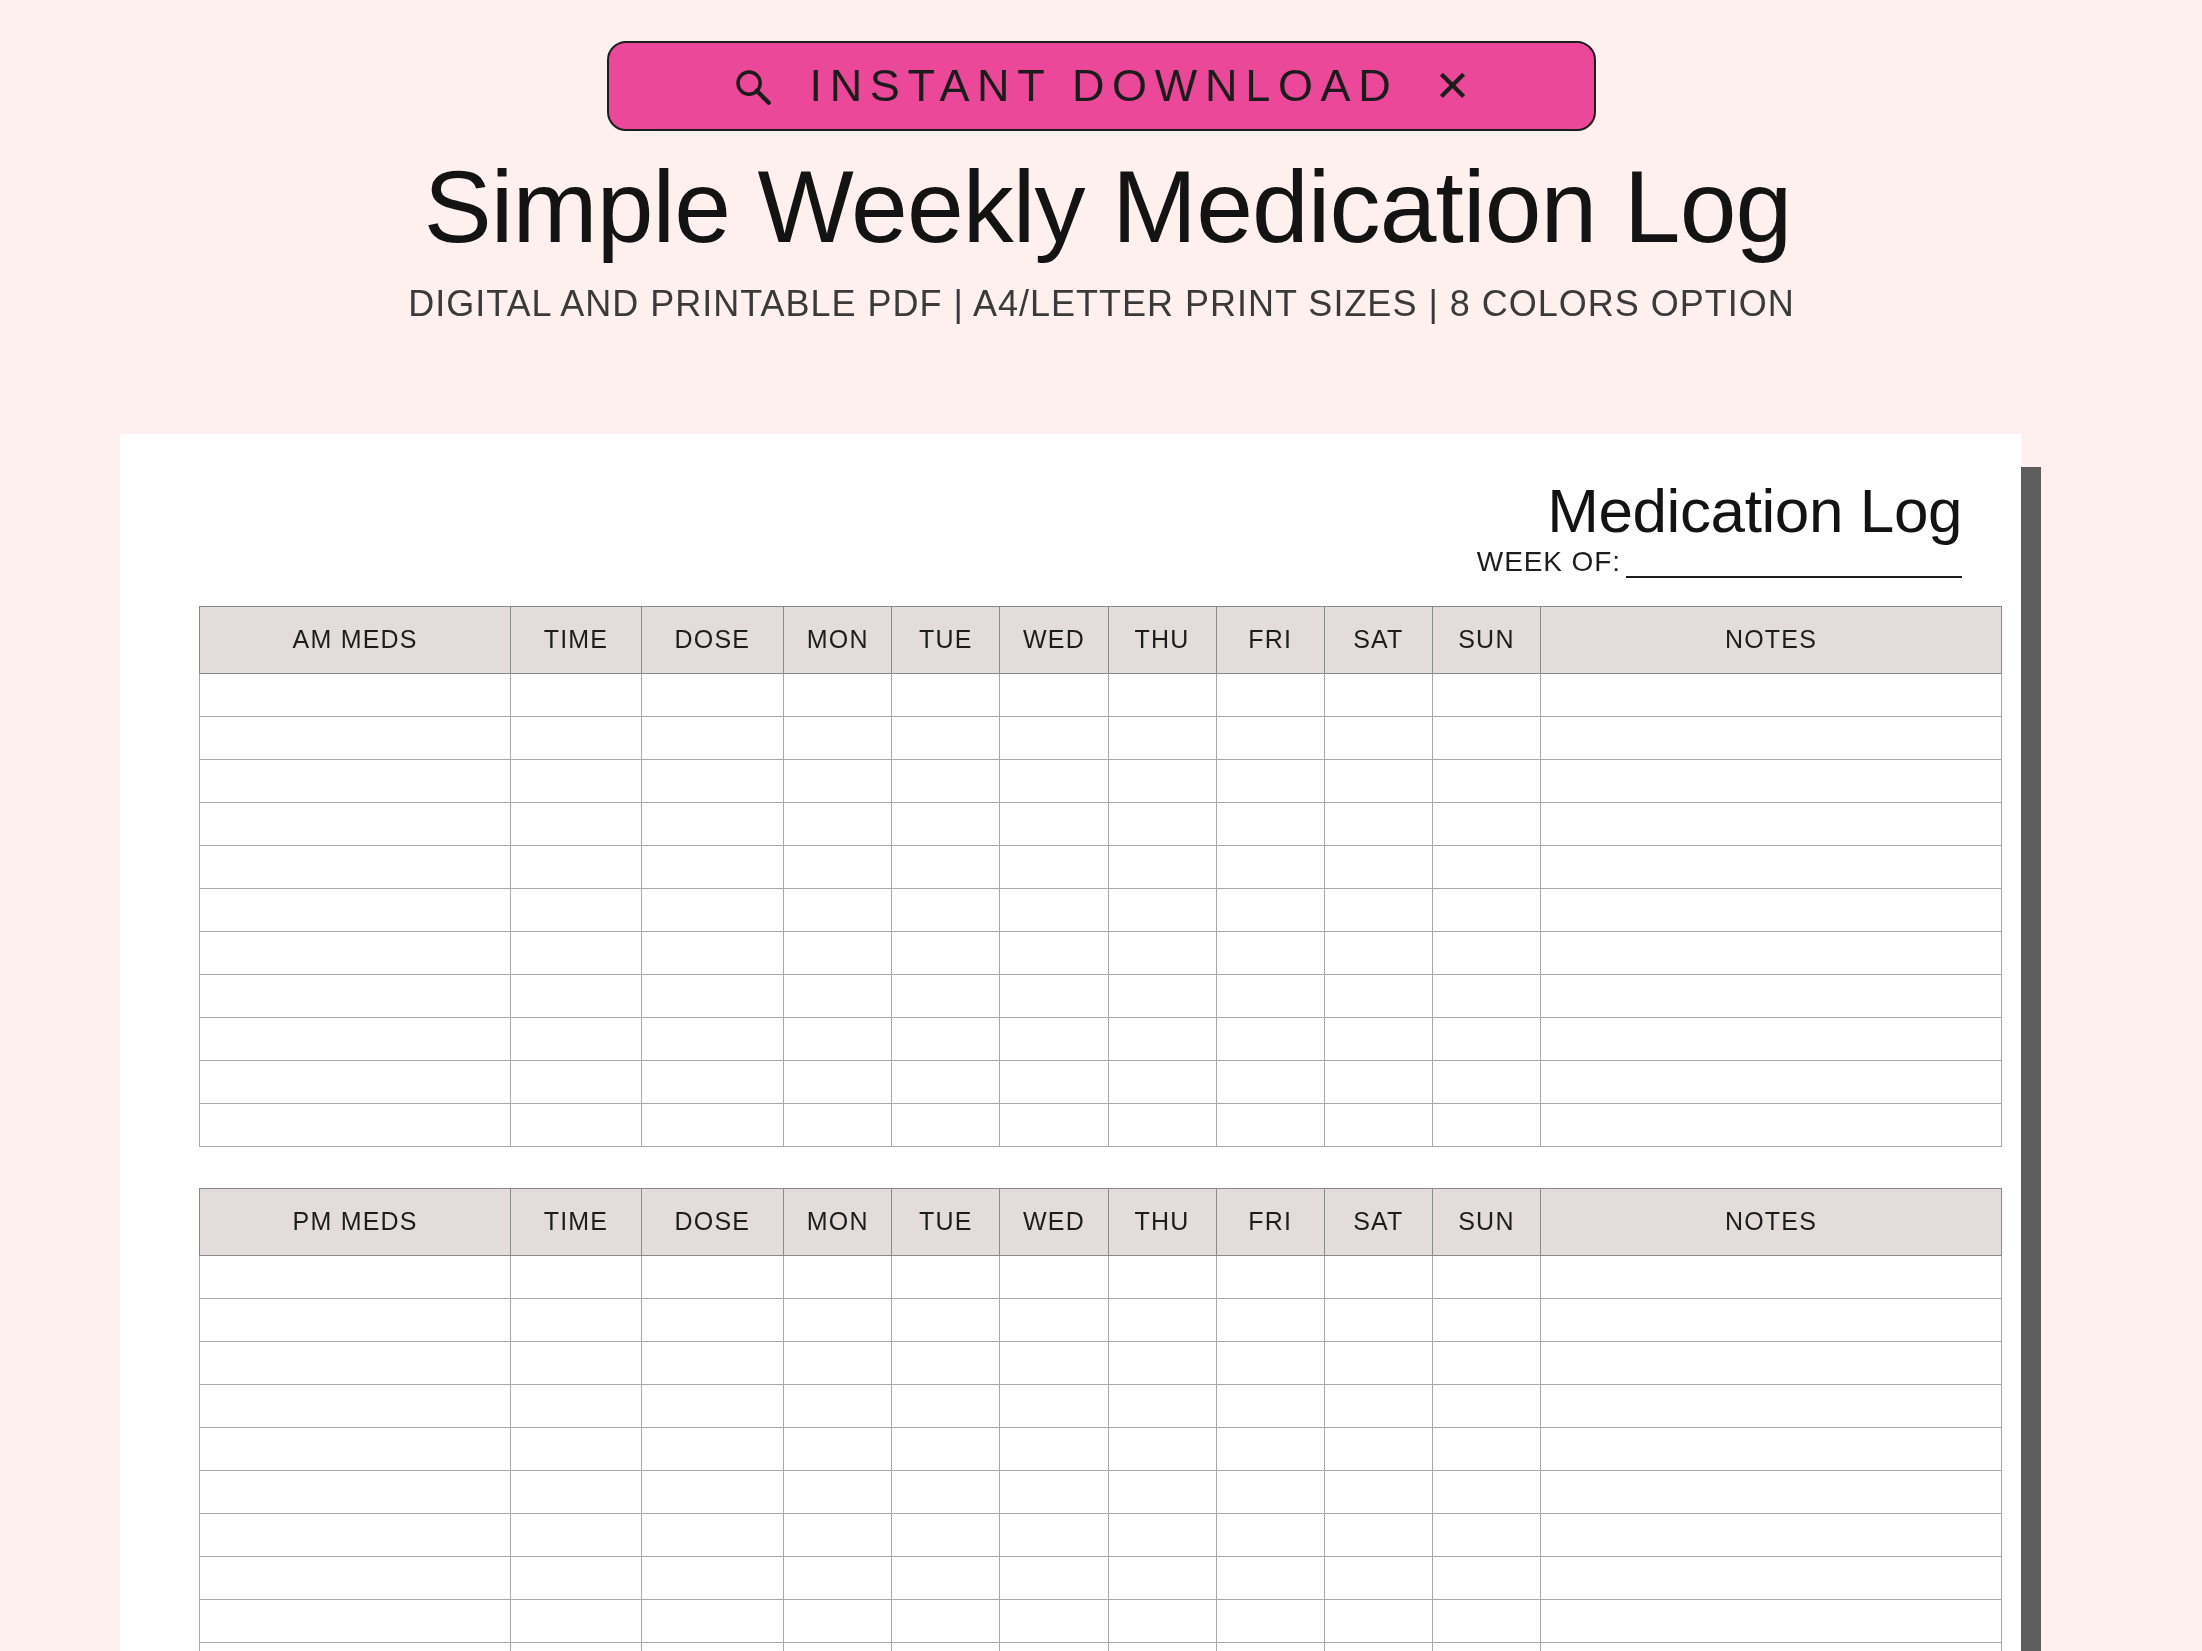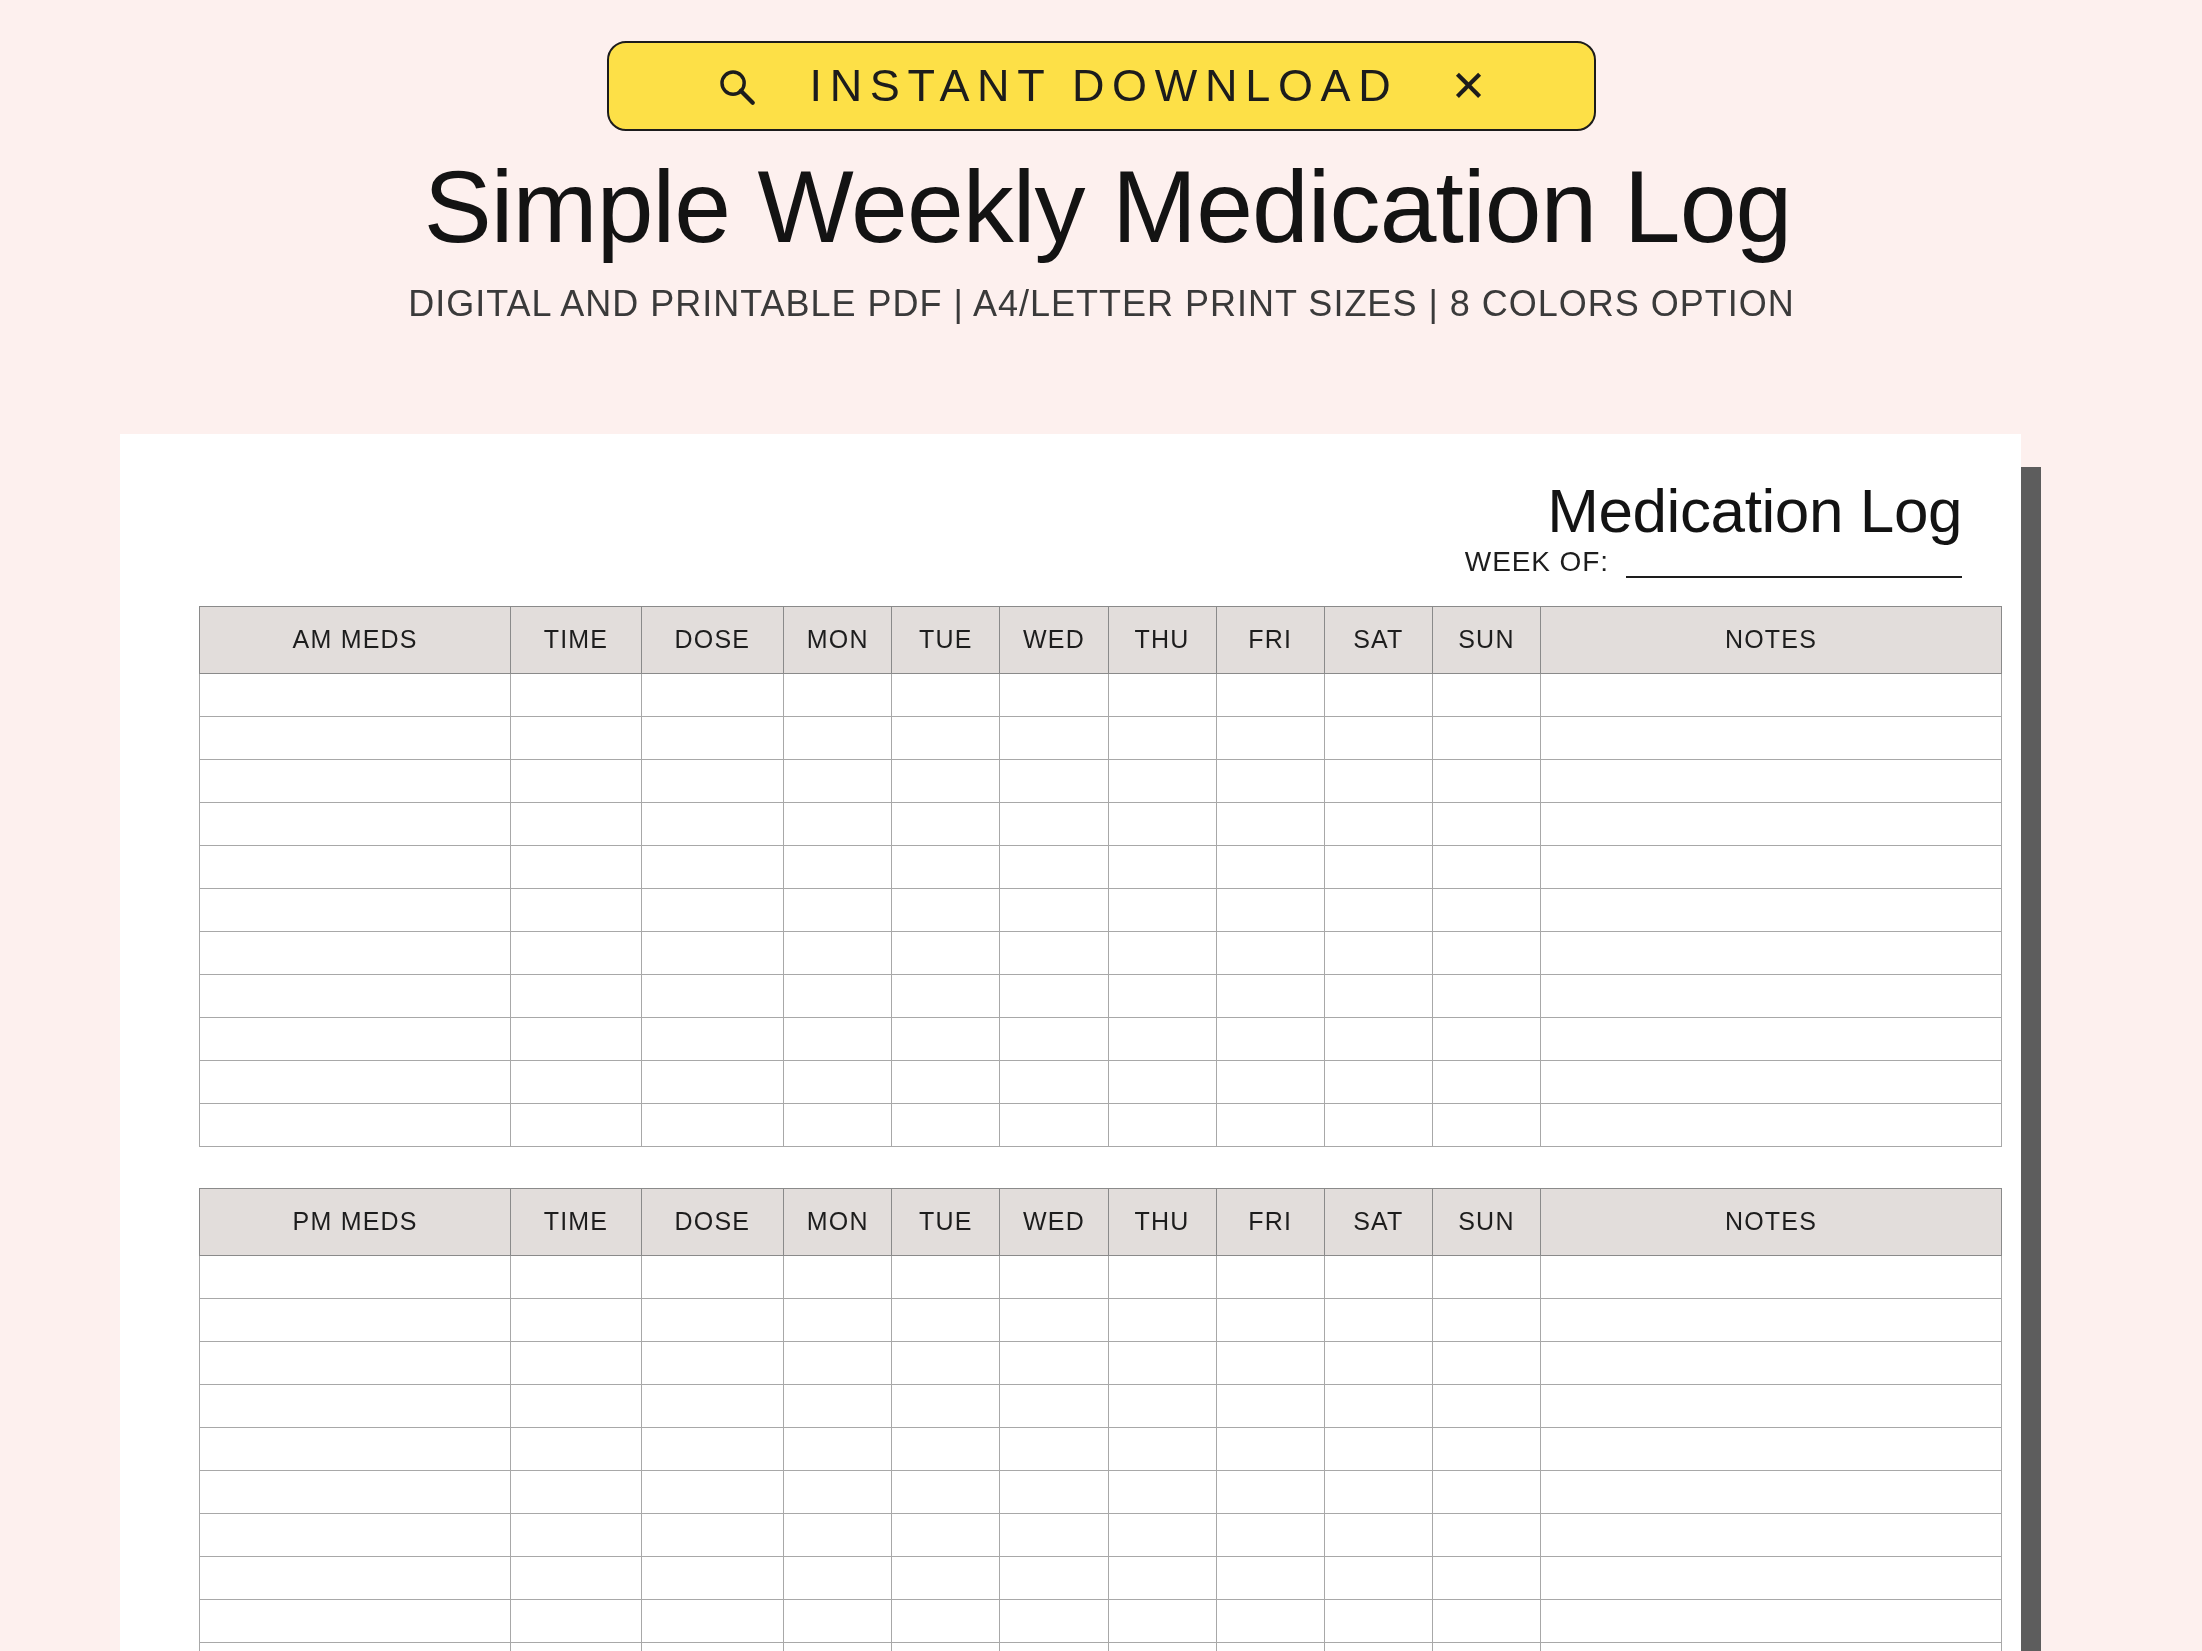--- a/index.html
+++ b/index.html
@@ -19,24 +19,24 @@
   .badge-wrap {
     width: 100%;
     display: flex;
     justify-content: center;
     padding-top: 41px;
     box-sizing: border-box;
   }
   .badge {
     display: flex;
     align-items: center;
-    gap: 52px;
+    gap: 36px;
     border: 2.6px solid #1c1c1c;
     border-radius: 19px;
-    background: #fde047;
+    background: #ec4899;
     padding: 17px 40px;
     min-width: 989px;
     justify-content: center;
     box-sizing: border-box;
   }
   .badge-text {
     font-size: 45px;
     letter-spacing: 7.7px;
     color: #1c1c1c;
     font-weight: 400;
@@ -96,21 +96,21 @@
   }
   .sheet-title {
     font-size: 62px;
     color: #131313;
     font-weight: 400;
     letter-spacing: -0.4px;
   }
   .week-of {
     display: flex;
     align-items: flex-end;
-    gap: 12px;
+    gap: 0;
     padding-bottom: 8.6px;
   }
   .week-of-label {
     font-size: 28px;
     letter-spacing: 0.9px;
     color: #1d1d1d;
   }
   .week-of-line {
     width: 336px;
     border-bottom: 2.6px solid #1d1d1d;

